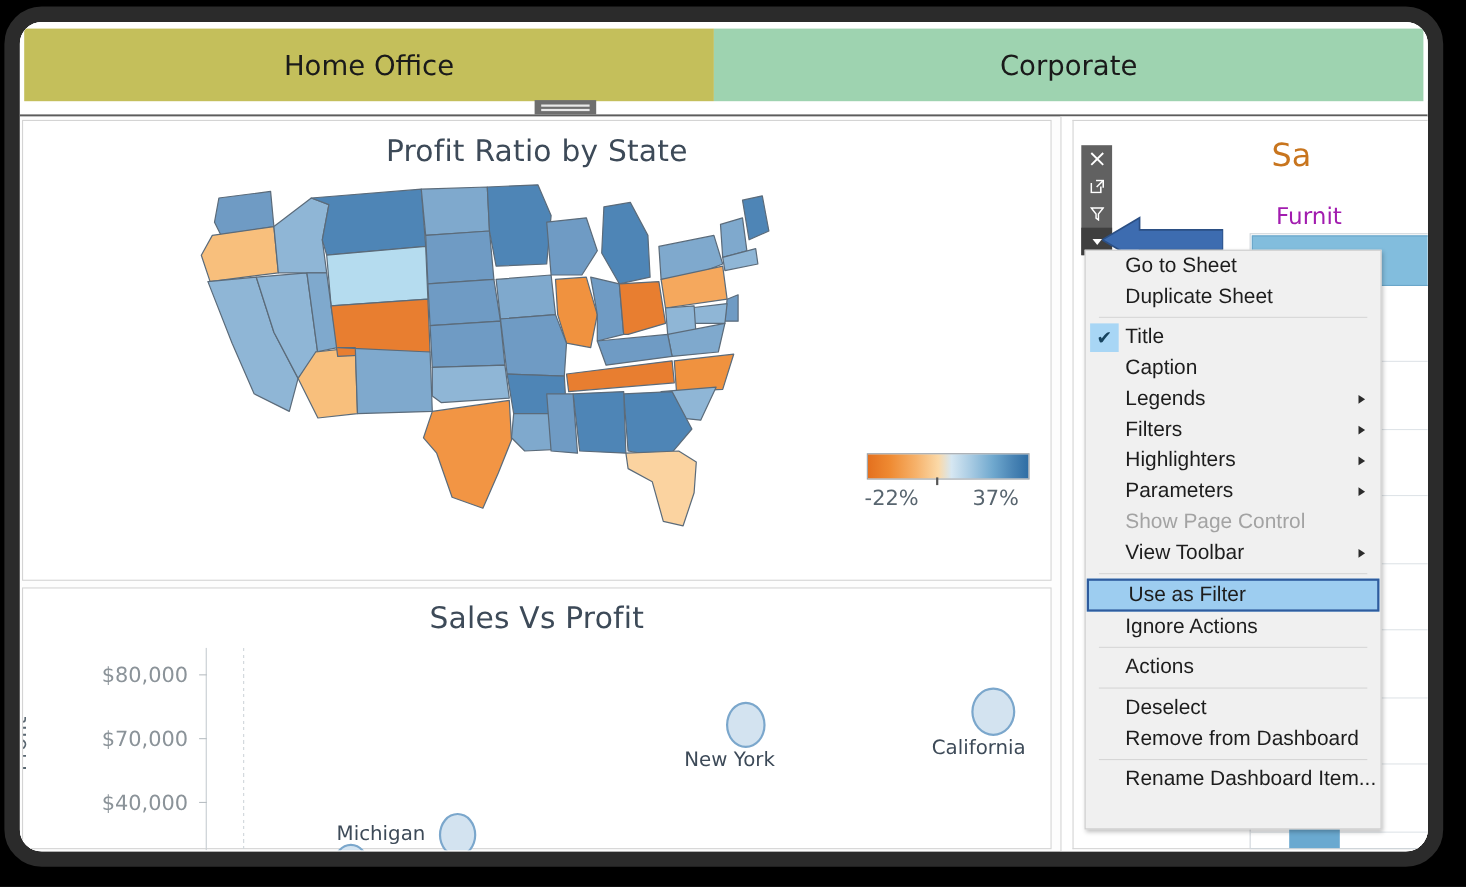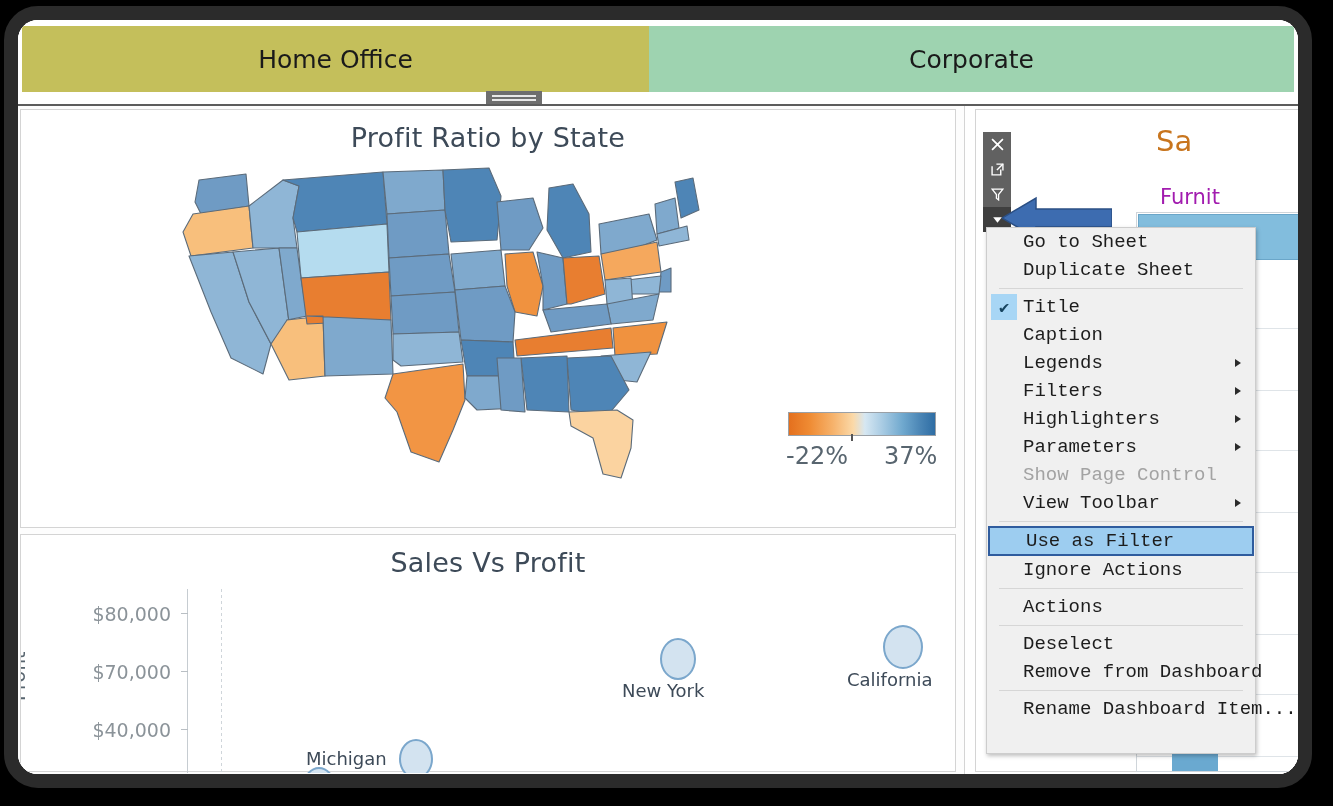--- a/index.html
+++ b/index.html
@@ -53,21 +53,21 @@
   
   #mapwrap{position:absolute;left:0;top:48px;width:936px;height:360px;}
   #mapsvg{position:absolute;left:150px;top:4px;}
 
   
   #maplegend{position:absolute;left:745px;top:248px;width:170px;height:62px;}
   #legendbar{position:absolute;left:22px;top:6px;width:148px;height:24px;
      border:1px solid #9aa0a6;box-sizing:border-box;
      background:linear-gradient(to right,#e4701e 0%,#ef8b33 14%,#f6b26b 30%,#fbd9a8 44%,#d6e7f2 52%,#a8cbe3 64%,#6fa8ce 78%,#4a85b5 90%,#2e6da4 100%);}
   #legendtick{position:absolute;left:85px;top:28px;width:2px;height:7px;background:#555;}
-  .legendlabel{position:absolute;top:36px;font-size:24px;color:#58656f;}
+  .legendlabel{position:absolute;top:36px;font-size:19px;color:#58656f;}
   #leg-min{left:20px;}
   #leg-max{left:118px;}
 
   
   #scatter{position:absolute;left:0;top:46px;width:936px;height:192px;overflow:hidden;}
   .ytick{position:absolute;right:0;font-size:19px;color:#8b9399;text-align:right;width:110px;}
   .ytickline{position:absolute;width:7px;height:1px;background:#b9bfc4;}
   #yaxisline{position:absolute;left:166px;top:8px;width:1px;height:184px;background:#c6ccd1;}
   #gridline{position:absolute;left:200px;top:8px;width:1px;height:184px;
             background:repeating-linear-gradient(to bottom,#cfd5da 0 3px,transparent 3px 6px);}
@@ -92,21 +92,21 @@
              display:flex;flex-direction:column;align-items:center;z-index:40;}
   .tbicon{width:28px;height:25px;display:flex;align-items:center;justify-content:center;color:#ffffff;}
   #tb-caret{background:#3f3f3f;}
 
   
   #arrow{position:absolute;left:984px;top:176px;width:110px;height:44px;z-index:45;}
 
   
   #ctxmenu{position:absolute;left:968px;top:207px;width:268px;height:525px;
            background:#f0f0f0;border:1px solid #cdcdcd;box-shadow:1px 2px 4px rgba(0,0,0,.25);z-index:50;
-           font-family:Liberation Mono, monospace;}
+           font-family:Liberation Sans, sans-serif;}
   .mi{position:relative;height:28px;display:flex;align-items:center;padding-left:36px;
       font-size:19px;color:#1d1d1d;white-space:nowrap;}
   .mi.disabled{color:#a3a3a3;}
   .mi .arrowr{position:absolute;right:14px;top:50%;transform:translateY(-50%);
       width:0;height:0;border-left:6px solid #2b2b2b;border-top:4px solid transparent;border-bottom:4px solid transparent;}
   .msep{height:1px;margin:4px 12px;background:#d6d6d6;}
   .mcheck{position:absolute;left:4px;top:1px;width:26px;height:26px;background:#a8d6f5;
           display:flex;align-items:center;justify-content:center;color:#16435f;font-size:17px;}
   #mi-usefilter{background:#9dcdf0;border:2px solid #2f5c9e;height:30px;box-sizing:border-box;margin:0 1px;}
 </style>

